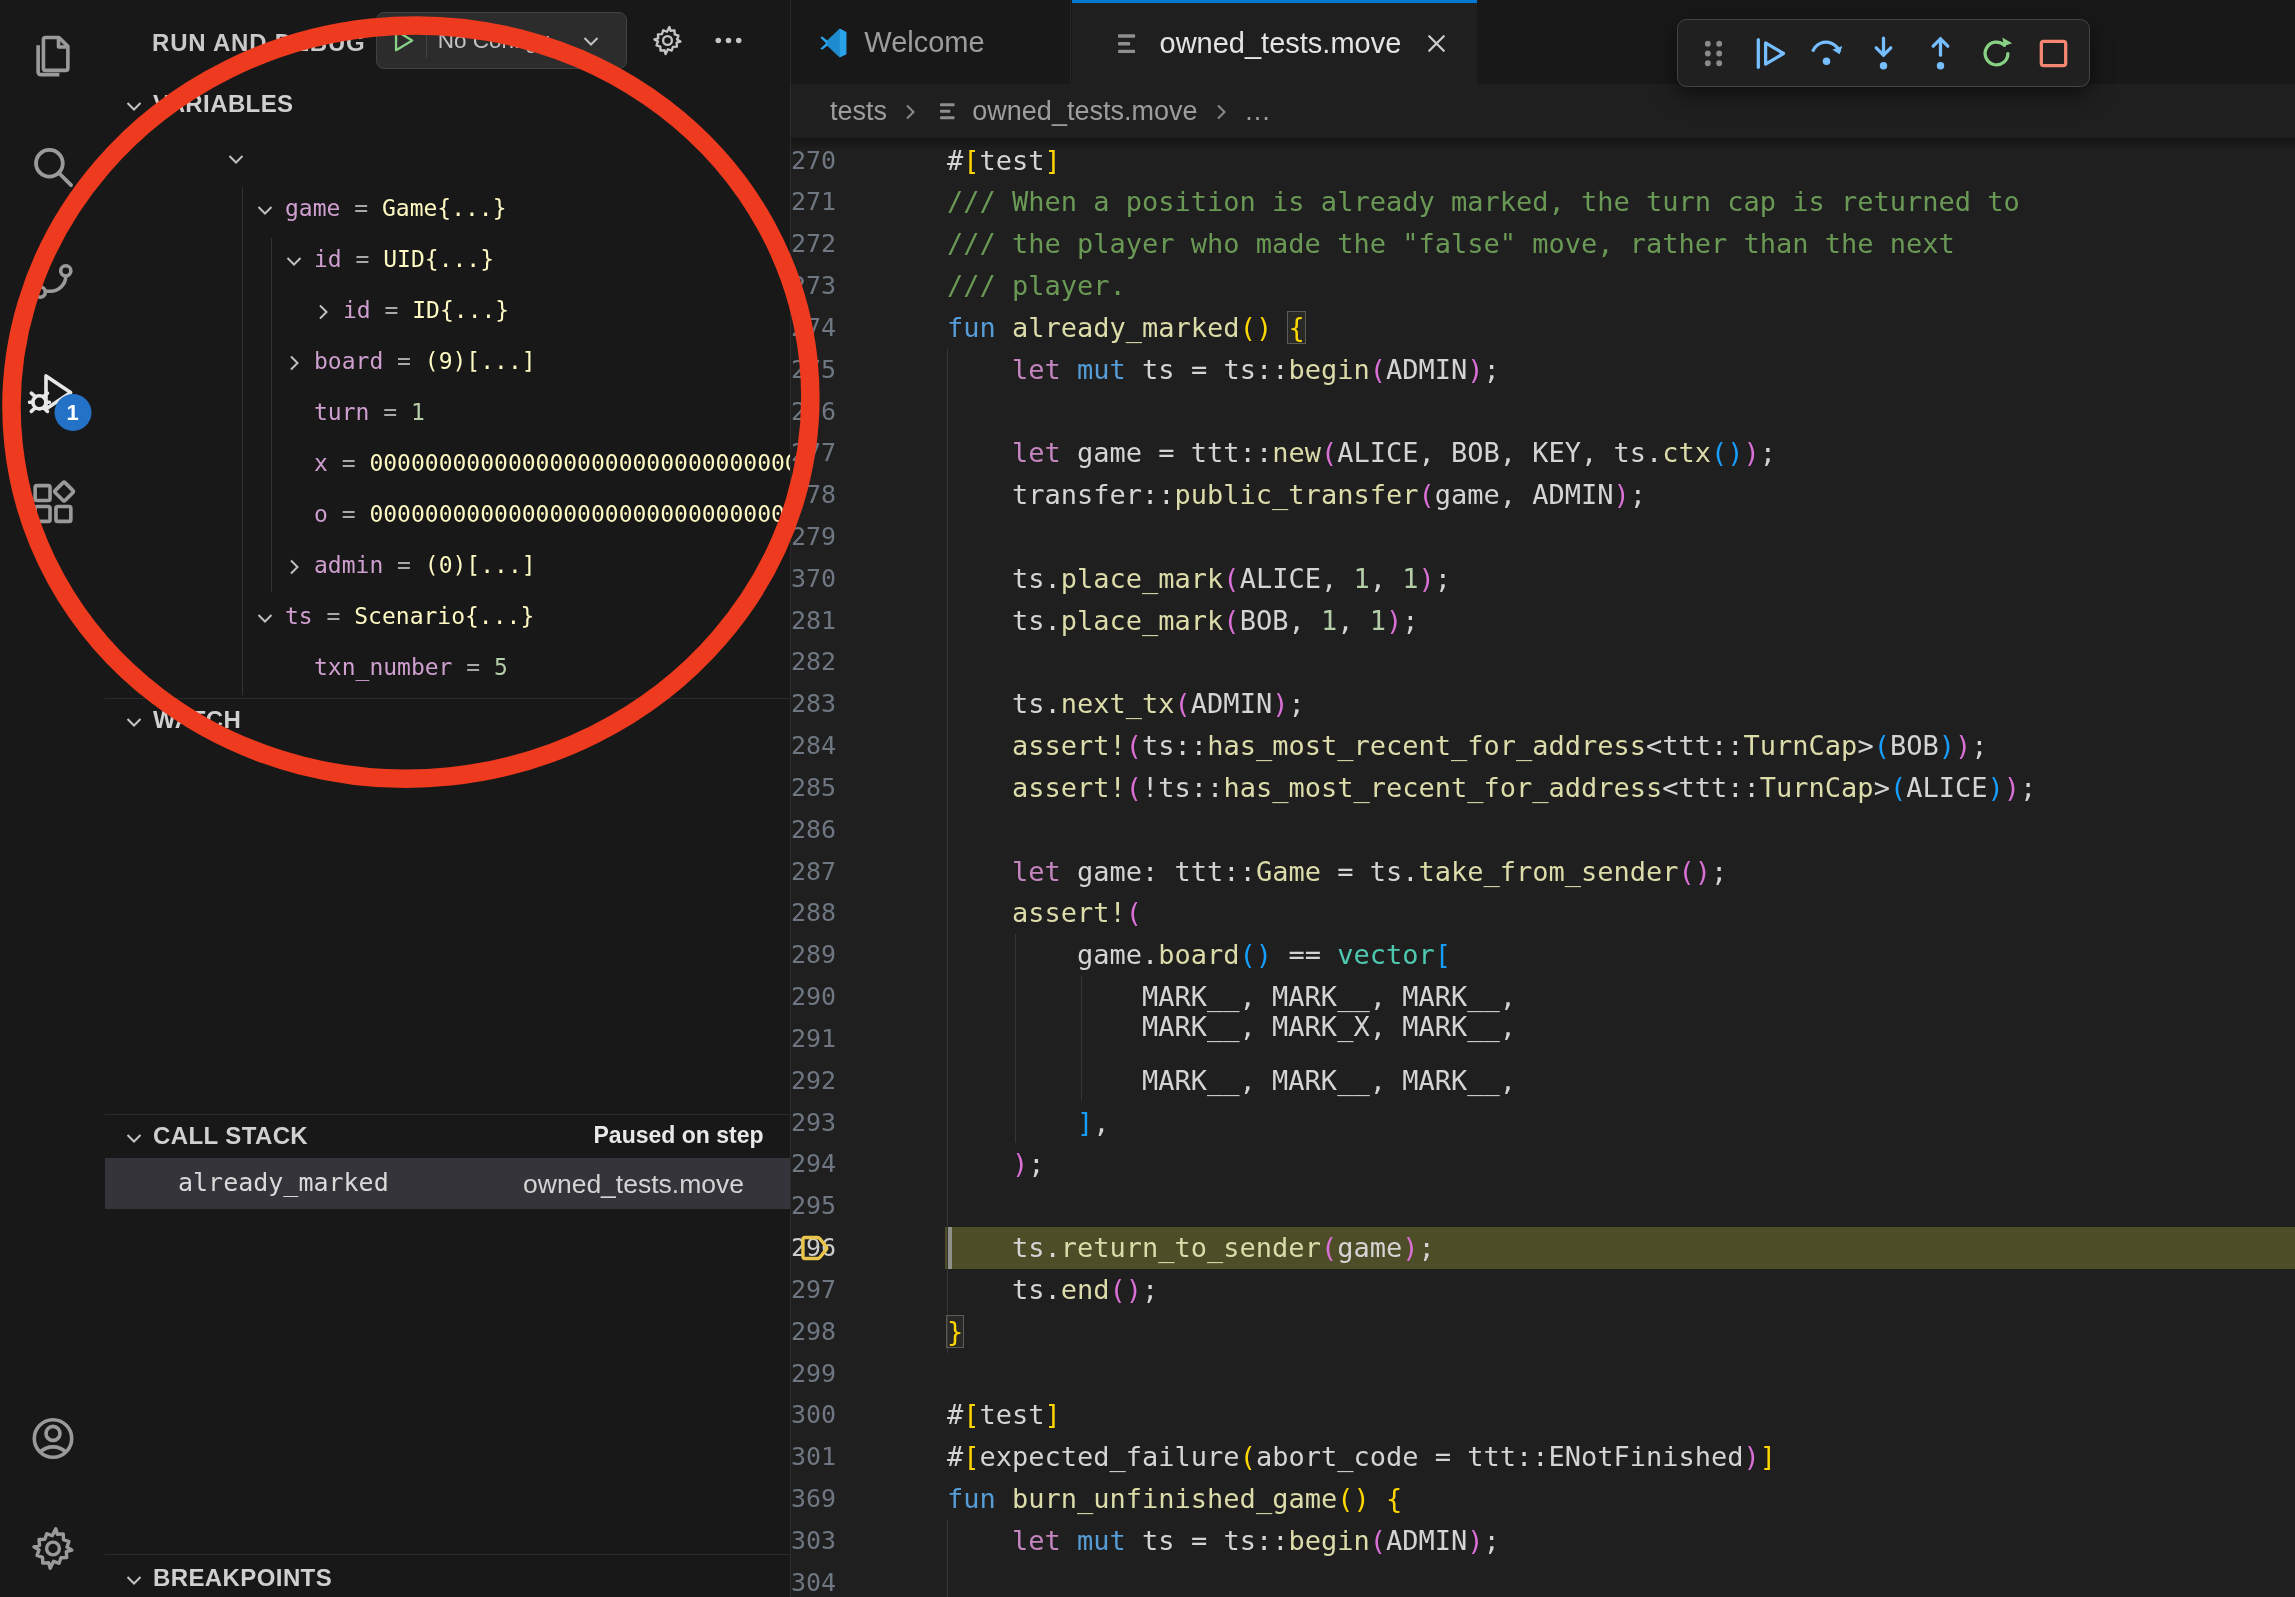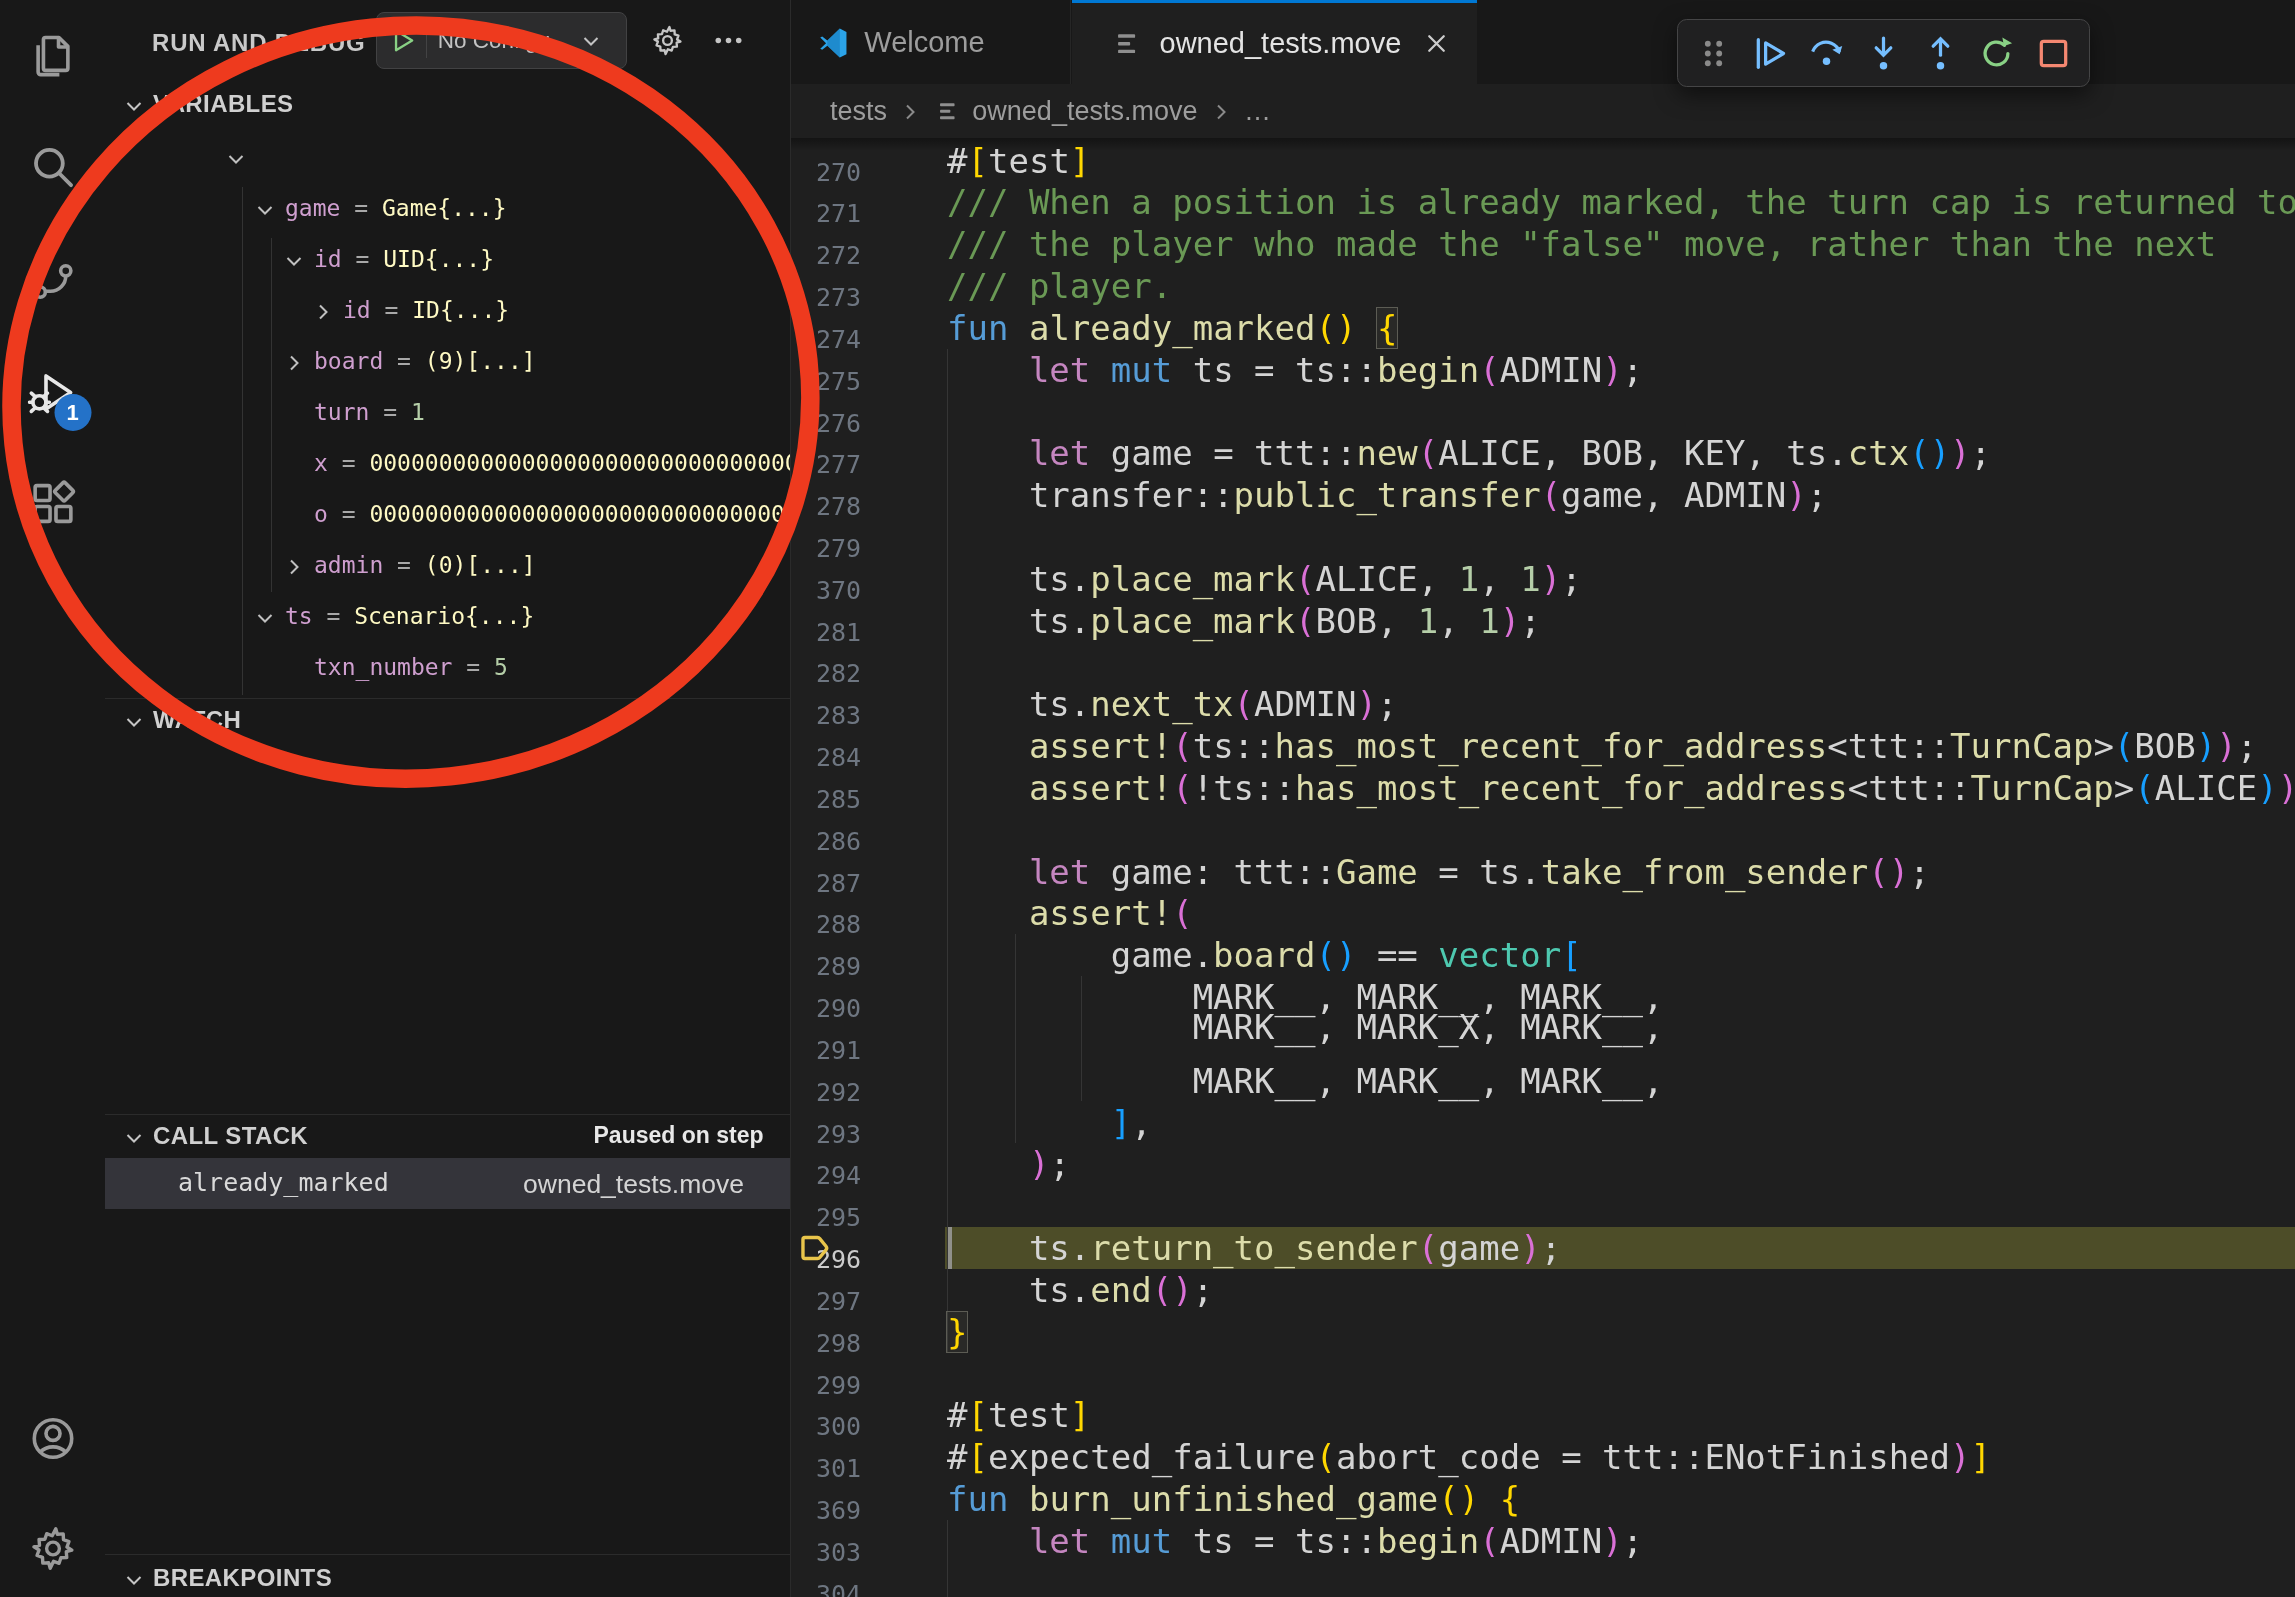--- a/index.html
+++ b/index.html
@@ -58,23 +58,23 @@
   #breadcrumbs .bc-ic{width:29px;height:29px;color:#8f8f8f;margin-right:9.7px;}
   #bc-shadow{position:absolute;left:0;top:138px;width:1504px;height:13px;background:linear-gradient(rgba(0,0,0,0.38),rgba(0,0,0,0));}
 
   
   #debug-toolbar{position:absolute;left:886px;top:19.3px;width:413px;height:68px;background:#202021;border:0.8px solid #454546;border-radius:9.7px;box-shadow:0 8px 21px rgba(0,0,0,.5);display:flex;align-items:center;justify-content:space-between;padding:0 14.5px;box-sizing:border-box;z-index:20;}
   #debug-toolbar .db{width:42px;height:42px;display:flex;align-items:center;justify-content:center;}
   #debug-toolbar svg{width:39px;height:39px;}
 
   
   #code-region{position:absolute;left:0;top:138px;width:1504px;height:1459px;overflow:hidden;}
-  .gut-num{position:absolute;width:95px;text-align:center;font-family:"DejaVu Sans Mono",monospace;font-size:25px;color:#6e7681;line-height:42px;margin-top:12px;}
+  .gut-num{position:absolute;width:95px;text-align:left;font-family:"DejaVu Sans Mono",monospace;font-size:25px;color:#6e7681;line-height:42px;}
   .gut-num.cur{color:#cccccc;}
-  .code-line{position:absolute;left:156px;font-family:"DejaVu Sans Mono",monospace;font-size:34px;line-height:42px;white-space:pre;text-align:center;}
+  .code-line{position:absolute;left:156px;font-family:"DejaVu Sans Mono",monospace;font-size:27px;line-height:42px;white-space:pre;text-align:center;}
   .tok-pl{color:#d4d4d4;} .tok-kw{color:#569cd6;} .tok-lt{color:#c586c0;} .tok-fn{color:#dcdcaa;}
   .tok-ty{color:#4ec9b0;} .tok-nu{color:#b5cea8;} .tok-cm{color:#6a9955;}
   .tok-b1{color:#ffd700;} .tok-b2{color:#da70d6;} .tok-b3{color:#179fff;}
   .tok-bm{color:#ffd700;outline:1.6px solid #5c5c54;outline-offset:-0.8px;background:rgba(90,90,80,.18);}
   #cur-line-band{position:absolute;left:154px;width:1350px;height:42px;background:#4d4d28;}
   #cur-line-guide{position:absolute;width:4.8px;height:42px;background:#90908a;}
   .indent-guide{position:absolute;width:0.8px;background:#353535;}
   #frame-pointer{position:absolute;width:34px;height:34px;color:#e9c54b;}
 
   

